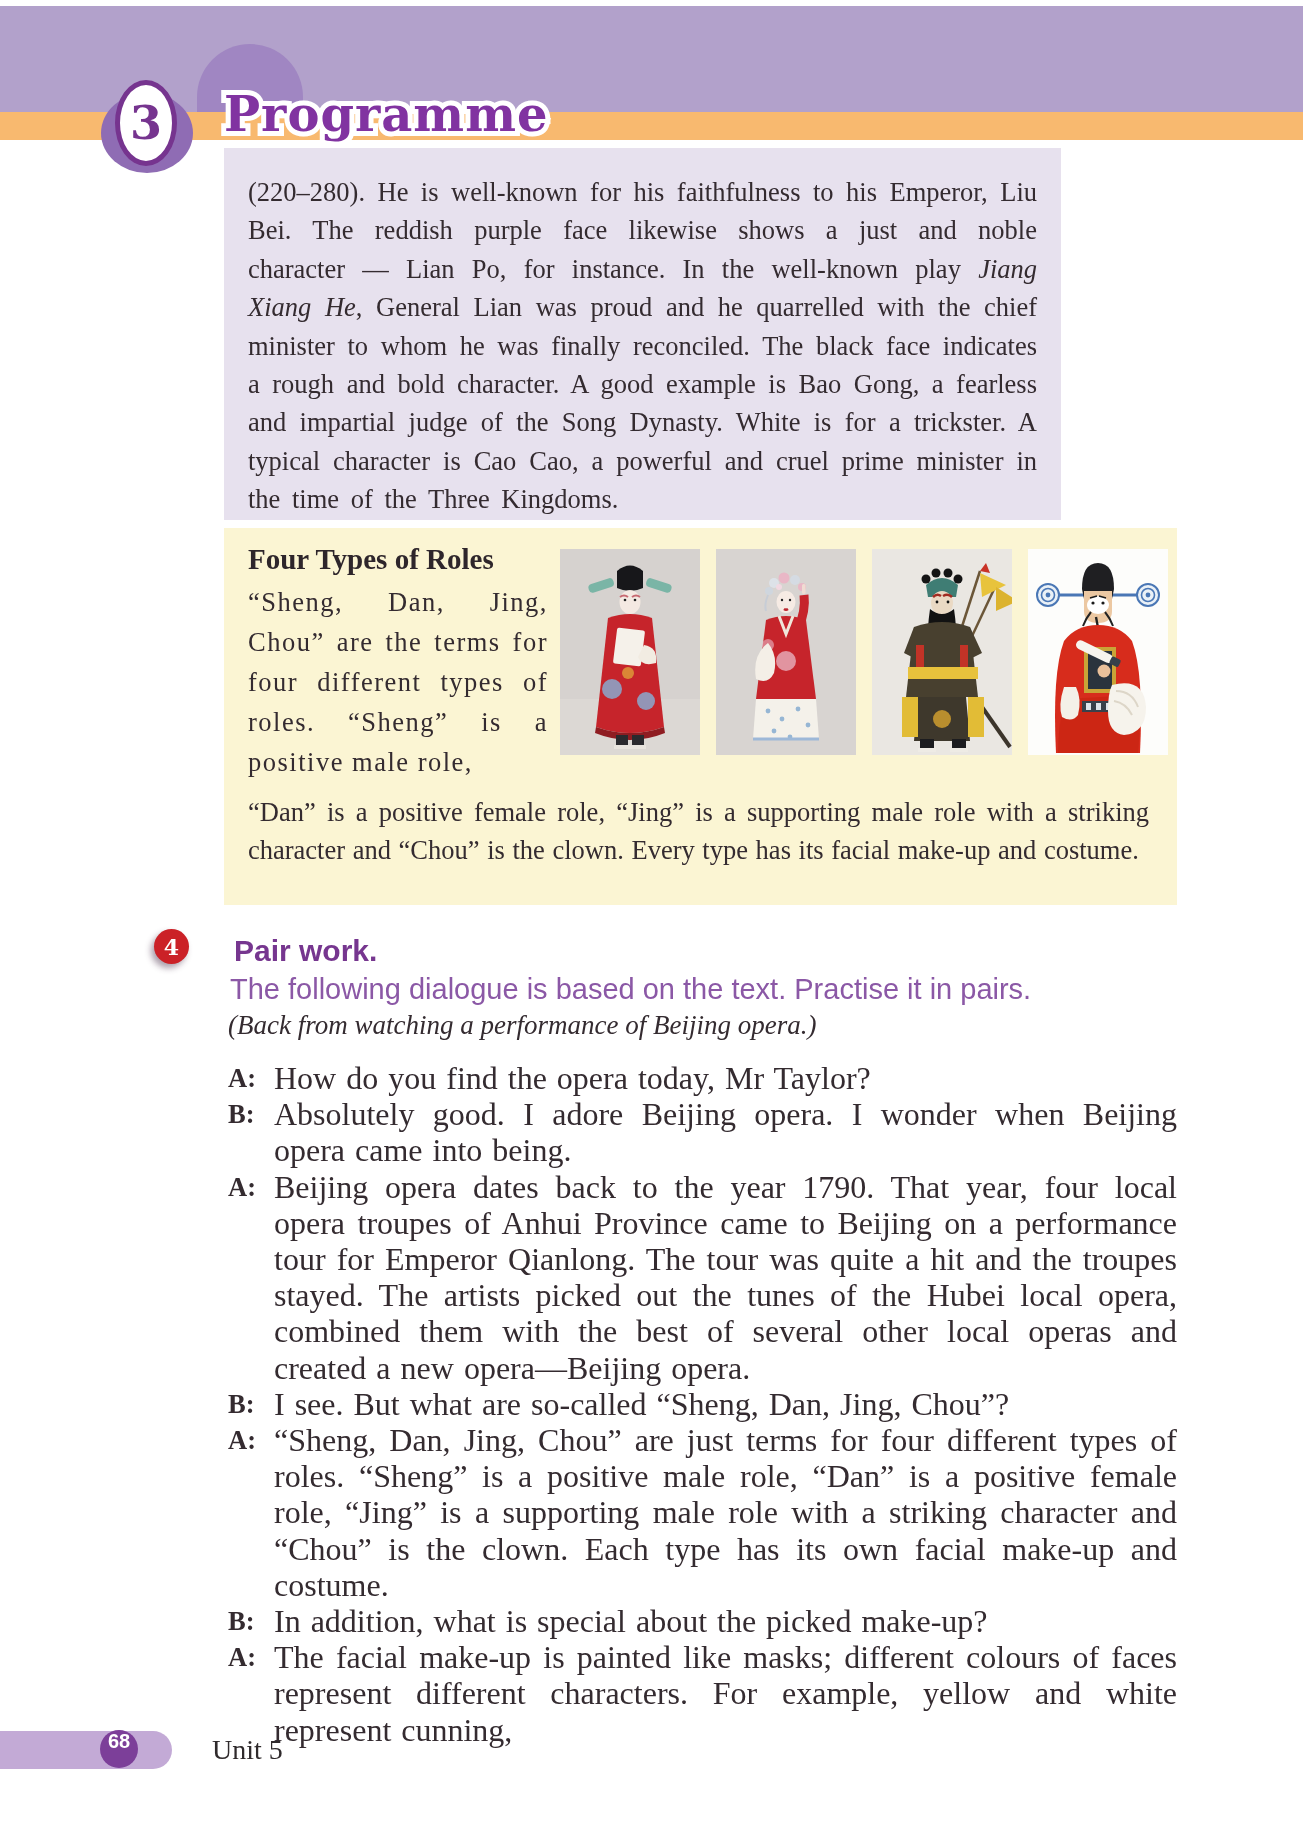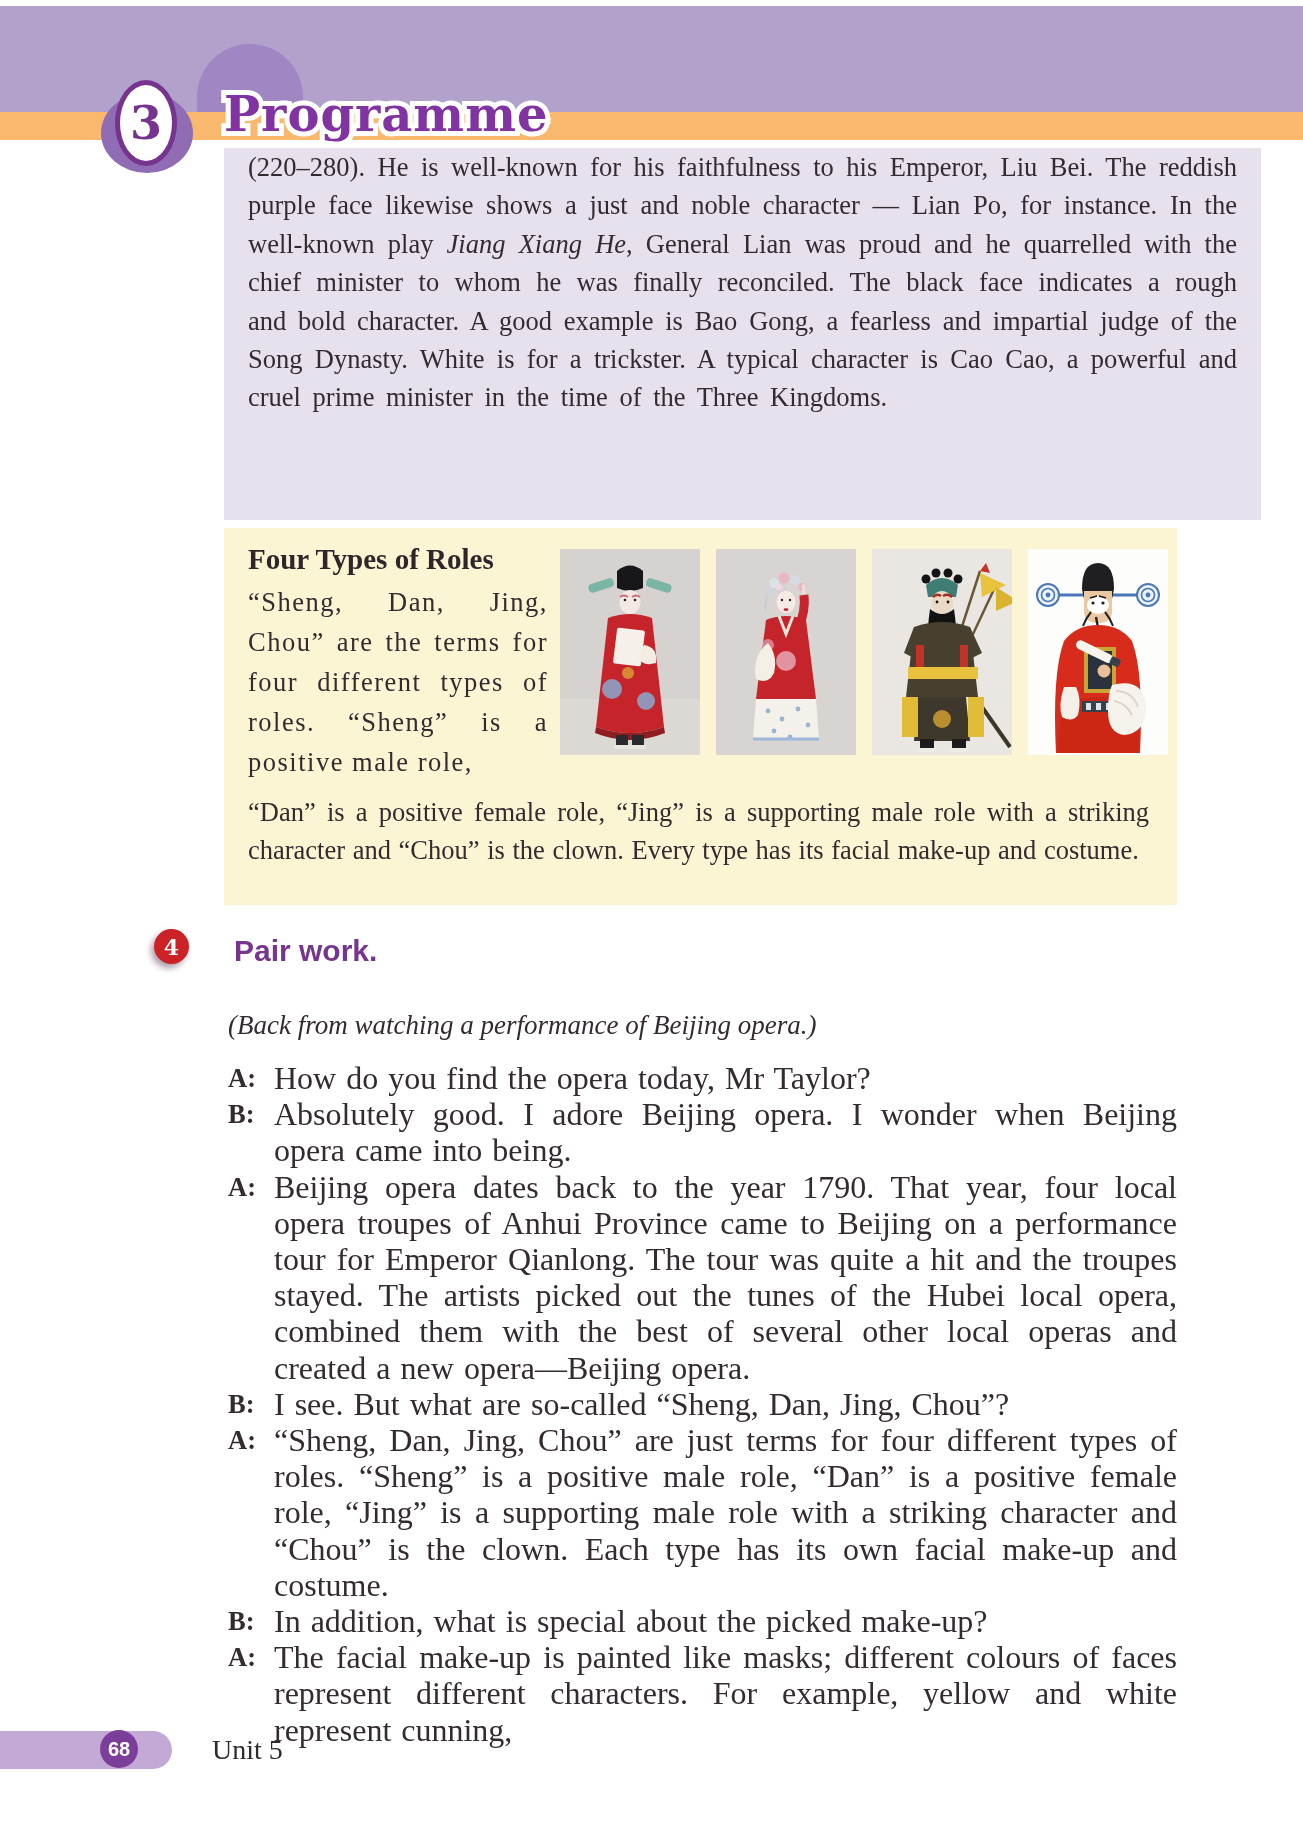--- a/index.html
+++ b/index.html
@@ -17,22 +17,22 @@
           display:flex;align-items:center;justify-content:center;
           font:bold 46px "DejaVu Serif",serif;color:#76348f;}
   .prog-title{position:absolute;left:224px;top:86px;z-index:5;
           font:bold 48px "DejaVu Serif",serif;color:#8133a1;letter-spacing:1px;}
   .prog-title::before{content:attr(data-text);position:absolute;left:0;top:0;z-index:-1;color:#8133a1;
           -webkit-text-stroke:10px #ffffff;
           text-shadow:-3px 0 0 #fff,3px 0 0 #fff,0 -3px 0 #fff,0 3px 0 #fff,
                       -2px -2px 0 #fff,2px -2px 0 #fff,-2px 2px 0 #fff,2px 2px 0 #fff;}
 
   
-  .lav{position:absolute;left:224px;top:148px;width:1037px;height:372px;background:#e7e1ee;
-       box-sizing:border-box;padding:0 24px;overflow:hidden;}
+  .lav{position:absolute;left:224px;top:148px;width:837px;height:372px;background:#e7e1ee;
+       box-sizing:border-box;padding:25px 24px;overflow:hidden;}
   .lav p{margin:0;font-size:26.5px;line-height:38.4px;text-align:justify;word-spacing:5px;}
   .it{font-style:italic;}
 
   
   .roles{position:absolute;left:224px;top:528px;width:953px;min-height:377px;background:#fbf5d3;
          box-sizing:border-box;padding:15px 28px 10px 24px;}
   .roles-row{display:flex;}
   .roles-text{width:300px;flex:none;}
   .roles-h{margin:0 0 6px 0;font:bold 29px "Liberation Serif","DejaVu Serif",serif;color:#2e262b;}
   .roles-intro{margin:0;font-size:26.5px;line-height:40px;text-align:justify;letter-spacing:1.5px;}
@@ -53,21 +53,21 @@
 
   .dialogue{position:absolute;left:228px;top:1060px;width:949px;}
   .drow{display:flex;}
   .dsp{flex:none;width:46px;font-weight:bold;font-size:26.5px;line-height:36.2px;}
   .dtx{flex:1;margin:0;font-size:32px;line-height:36.2px;text-align:justify;word-spacing:2px;}
 
   
   .fpill{position:absolute;left:0;top:1731px;width:172px;height:38px;background:#c3aad6;
          border-radius:0 19px 19px 0;}
   .fnum{position:absolute;left:100px;top:1730px;width:38px;height:38px;border-radius:50%;
-        background:#7c3f99;color:#ffffff;display:flex;align-items:center;justify-content:center;
+        background:#7c3f99;color:#ffffff;display:flex;align-items:flex-start;justify-content:center;
         font:bold 20px "Liberation Sans","DejaVu Sans",sans-serif;}
   .funit{position:absolute;left:212px;top:1734px;font-size:28px;color:#2f2a2c;}
 </style>
 </head>
 <body>
 
 <div class="page">
 
   <div class="band"></div>
   <div class="dome"></div>
@@ -224,20 +224,21 @@
 
       </div>
     </div>
     <p class="roles-cont">“Dan” is a positive female role, “Jing” is a supporting male role with a striking character and “Chou” is the clown. Every type has its facial make-up and costume.</p>
   </section>
 
   <div class="abadge">
     <span>4</span>
   </div>
   <h4 class="atitle">Pair work.</h4>
+  <p class="ainstr">The following dialogue is based on the text. Practise it in pairs.</p>
   <p class="astage">(Back from watching a performance of Beijing opera.)</p>
 
   <div class="dialogue">
     <div class="drow">
       <span class="dsp">A:</span>
       <p class="dtx">How do you find the opera today, Mr Taylor?</p>
     </div>
     <div class="drow">
       <span class="dsp">B:</span>
       <p class="dtx">Absolutely good. I adore Beijing opera. I wonder when Beijing opera came into being.</p>

